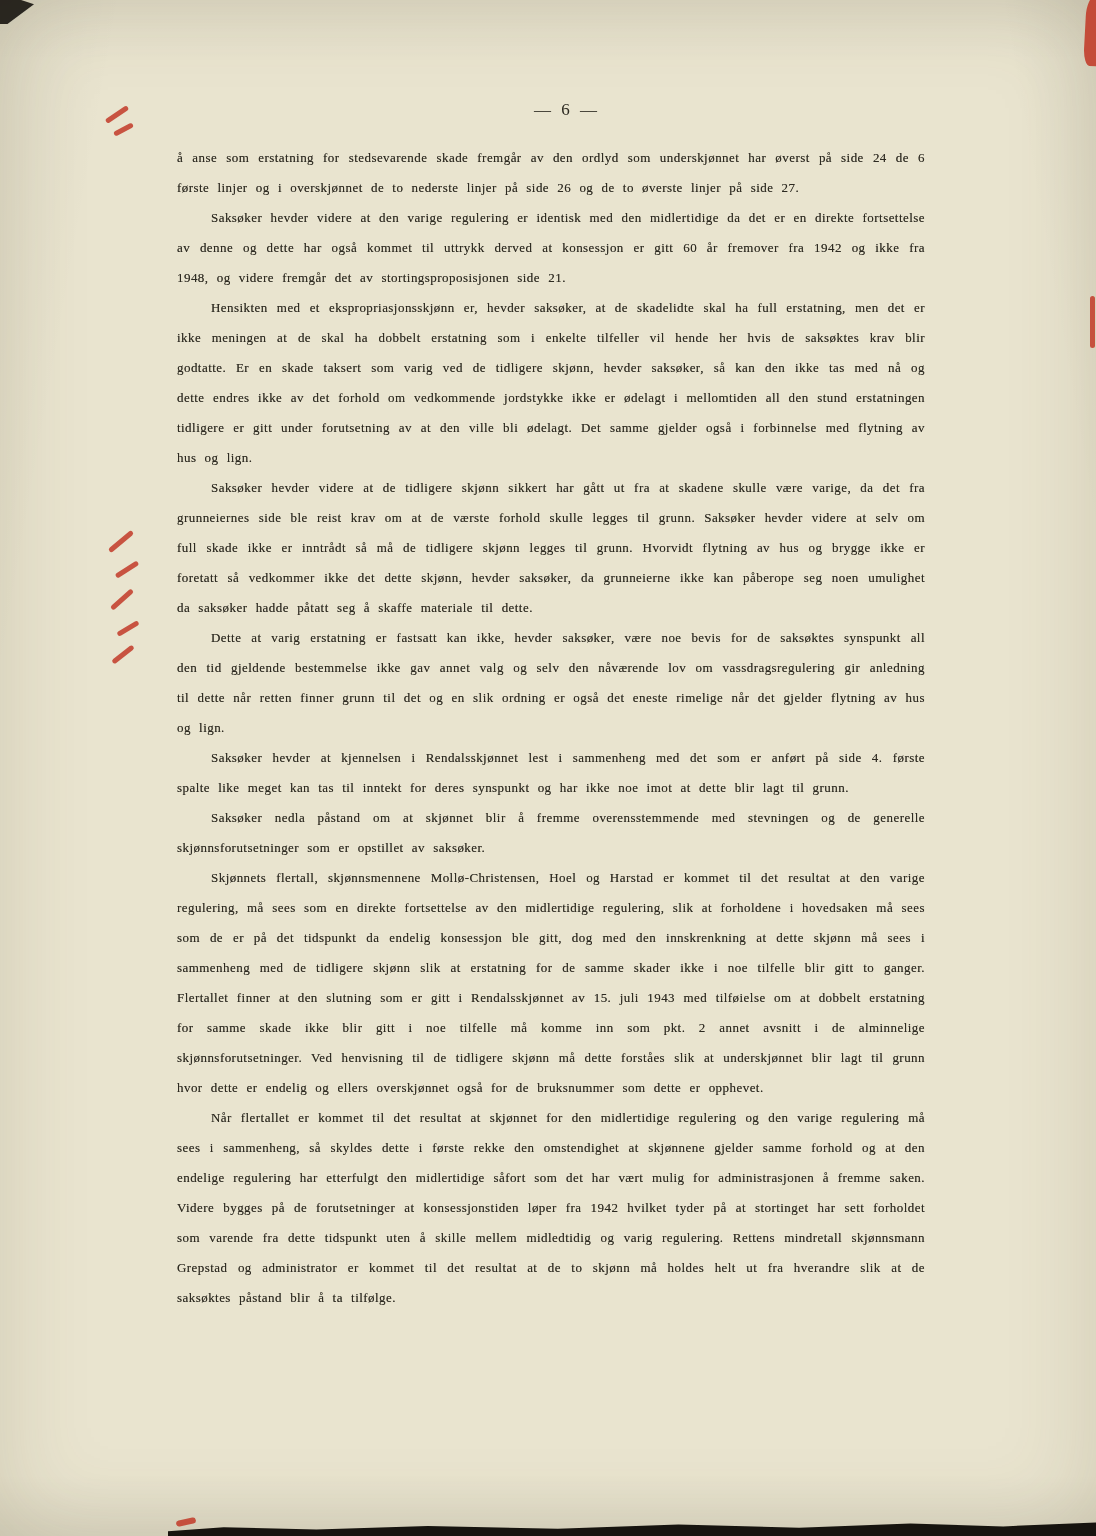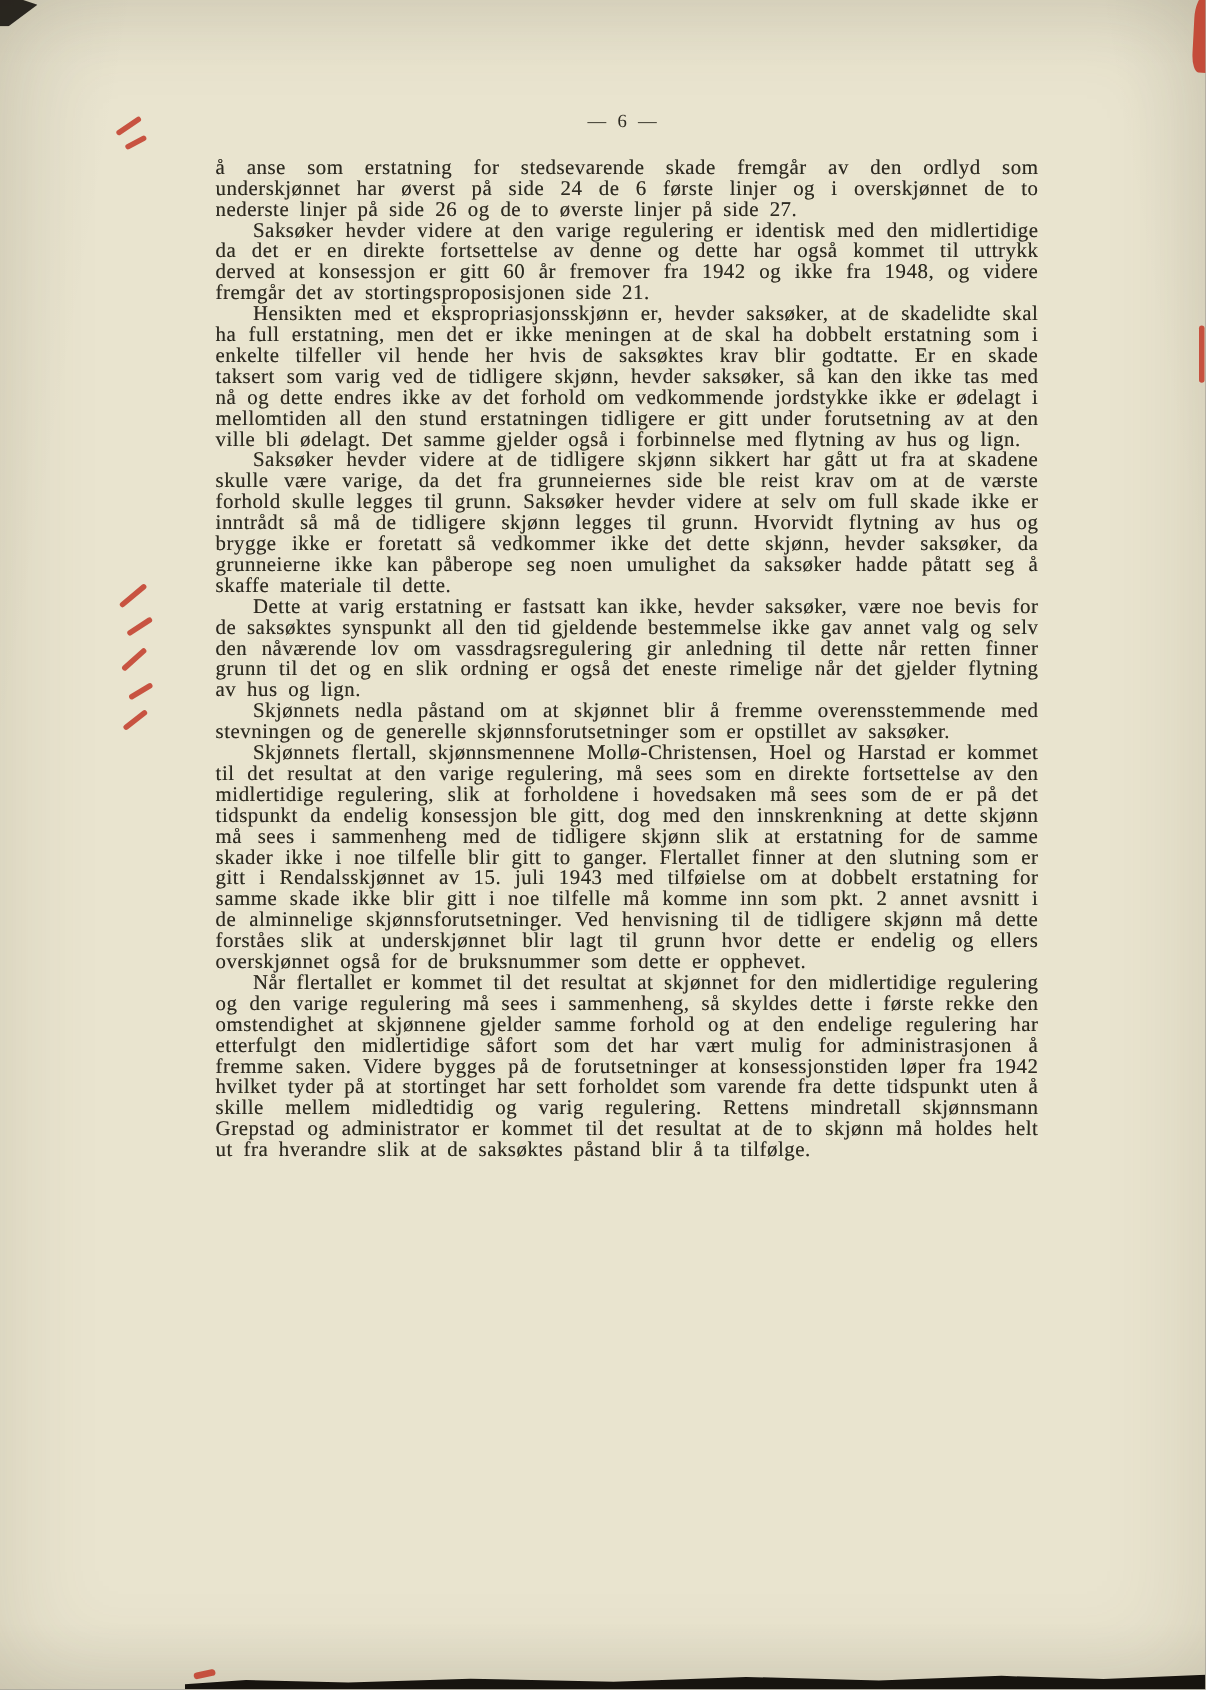--- a/index.html
+++ b/index.html
@@ -34,24 +34,24 @@
     left:193px;
     width:748px;
     text-align:center;
     font-size:17px;
     letter-spacing:3px;
     color:var(--ink);
   }
   .document-body{
     position:absolute;
     top:143px;
-    left:196px;
+    left:177px;
     width:748px;
-    font-size:19px;
-    line-height:19px;
+    font-size:13px;
+    line-height:30px;
     letter-spacing:0.45px;
     word-spacing:4.5px;
     text-align:justify;
     color:var(--ink);
     text-shadow:0 0 0.4px rgba(45,42,33,0.55);
   }
   .para{
     margin:0;
     text-indent:34px;
   }
@@ -111,21 +111,22 @@
 <div class="page">
 
   <div class="page-number">— 6 —</div>
 
   <div class="document-body">
       <p class="para continuation">å anse som erstatning for stedsevarende skade fremgår av den ordlyd som underskjønnet har øverst på side 24 de 6 første linjer og i overskjønnet de to nederste linjer på side 26 og de to øverste linjer på side 27.</p>
       <p class="para">Saksøker hevder videre at den varige regulering er identisk med den midlertidige da det er en direkte fortsettelse av denne og dette har også kommet til uttrykk derved at konsessjon er gitt 60 år fremover fra 1942 og ikke fra 1948, og videre fremgår det av stortingsproposisjonen side 21.</p>
       <p class="para">Hensikten med et ekspropriasjonsskjønn er, hevder saksøker, at de skadelidte skal ha full erstatning, men det er ikke meningen at de skal ha dobbelt erstatning som i enkelte tilfeller vil hende her hvis de saksøktes krav blir godtatte. Er en skade taksert som varig ved de tidligere skjønn, hevder saksøker, så kan den ikke tas med nå og dette endres ikke av det forhold om vedkommende jordstykke ikke er ødelagt i mellomtiden all den stund erstatningen tidligere er gitt under forutsetning av at den ville bli ødelagt. Det samme gjelder også i forbinnelse med flytning av hus og lign.</p>
       <p class="para">Saksøker hevder videre at de tidligere skjønn sikkert har gått ut fra at skadene skulle være varige, da det fra grunneiernes side ble reist krav om at de værste forhold skulle legges til grunn. Saksøker hevder videre at selv om full skade ikke er inntrådt så må de tidligere skjønn legges til grunn. Hvorvidt flytning av hus og brygge ikke er foretatt så vedkommer ikke det dette skjønn, hevder saksøker, da grunneierne ikke kan påberope seg noen umulighet da saksøker hadde påtatt seg å skaffe materiale til dette.</p>
       <p class="para">Dette at varig erstatning er fastsatt kan ikke, hevder saksøker, være noe bevis for de saksøktes synspunkt all den tid gjeldende bestemmelse ikke gav annet valg og selv den nåværende lov om vassdragsregulering gir anledning til dette når retten finner grunn til det og en slik ordning er også det eneste rimelige når det gjelder flytning av hus og lign.</p>
-      <p class="para">Skjønnets nedla påstand om at skjønnet blir å fremme overensstemmende med stevningen og de generelle skjønnsforutsetninger som er opstillet av saksøker.</p>
+      <p class="para">Saksøker hevder at kjennelsen i Rendalsskjønnet lest i sammenheng med det som er anført på side 4. første spalte like meget kan tas til inntekt for deres synspunkt og har ikke noe imot at dette blir lagt til grunn.</p>
+      <p class="para">Saksøker nedla påstand om at skjønnet blir å fremme overensstemmende med stevningen og de generelle skjønnsforutsetninger som er opstillet av saksøker.</p>
       <p class="para">Skjønnets flertall, skjønnsmennene Mollø-Christensen, Hoel og Harstad er kommet til det resultat at den varige regulering, må sees som en direkte fortsettelse av den midlertidige regulering, slik at forholdene i hovedsaken må sees som de er på det tidspunkt da endelig konsessjon ble gitt, dog med den innskrenkning at dette skjønn må sees i sammenheng med de tidligere skjønn slik at erstatning for de samme skader ikke i noe tilfelle blir gitt to ganger. Flertallet finner at den slutning som er gitt i Rendalsskjønnet av 15. juli 1943 med tilføielse om at dobbelt erstatning for samme skade ikke blir gitt i noe tilfelle må komme inn som pkt. 2 annet avsnitt i de alminnelige skjønnsforutsetninger. Ved henvisning til de tidligere skjønn må dette forståes slik at underskjønnet blir lagt til grunn hvor dette er endelig og ellers overskjønnet også for de bruksnummer som dette er opphevet.</p>
       <p class="para">Når flertallet er kommet til det resultat at skjønnet for den midlertidige regulering og den varige regulering må sees i sammenheng, så skyldes dette i første rekke den omstendighet at skjønnene gjelder samme forhold og at den endelige regulering har etterfulgt den midlertidige såfort som det har vært mulig for administrasjonen å fremme saken. Videre bygges på de forutsetninger at konsessjonstiden løper fra 1942 hvilket tyder på at stortinget har sett forholdet som varende fra dette tidspunkt uten å skille mellem midledtidig og varig regulering. Rettens mindretall skjønnsmann Grepstad og administrator er kommet til det resultat at de to skjønn må holdes helt ut fra hverandre slik at de saksøktes påstand blir å ta tilfølge.</p>
     </div>
 
   <div class="artifact corner-mark-tl"></div>
   <div class="artifact red-streak-tr"></div>
   <div class="artifact red-line-right"></div>
   <div class="artifact red-stroke rs1"></div>
   <div class="artifact red-stroke rs2"></div>
   <div class="artifact red-stroke rs3"></div>

